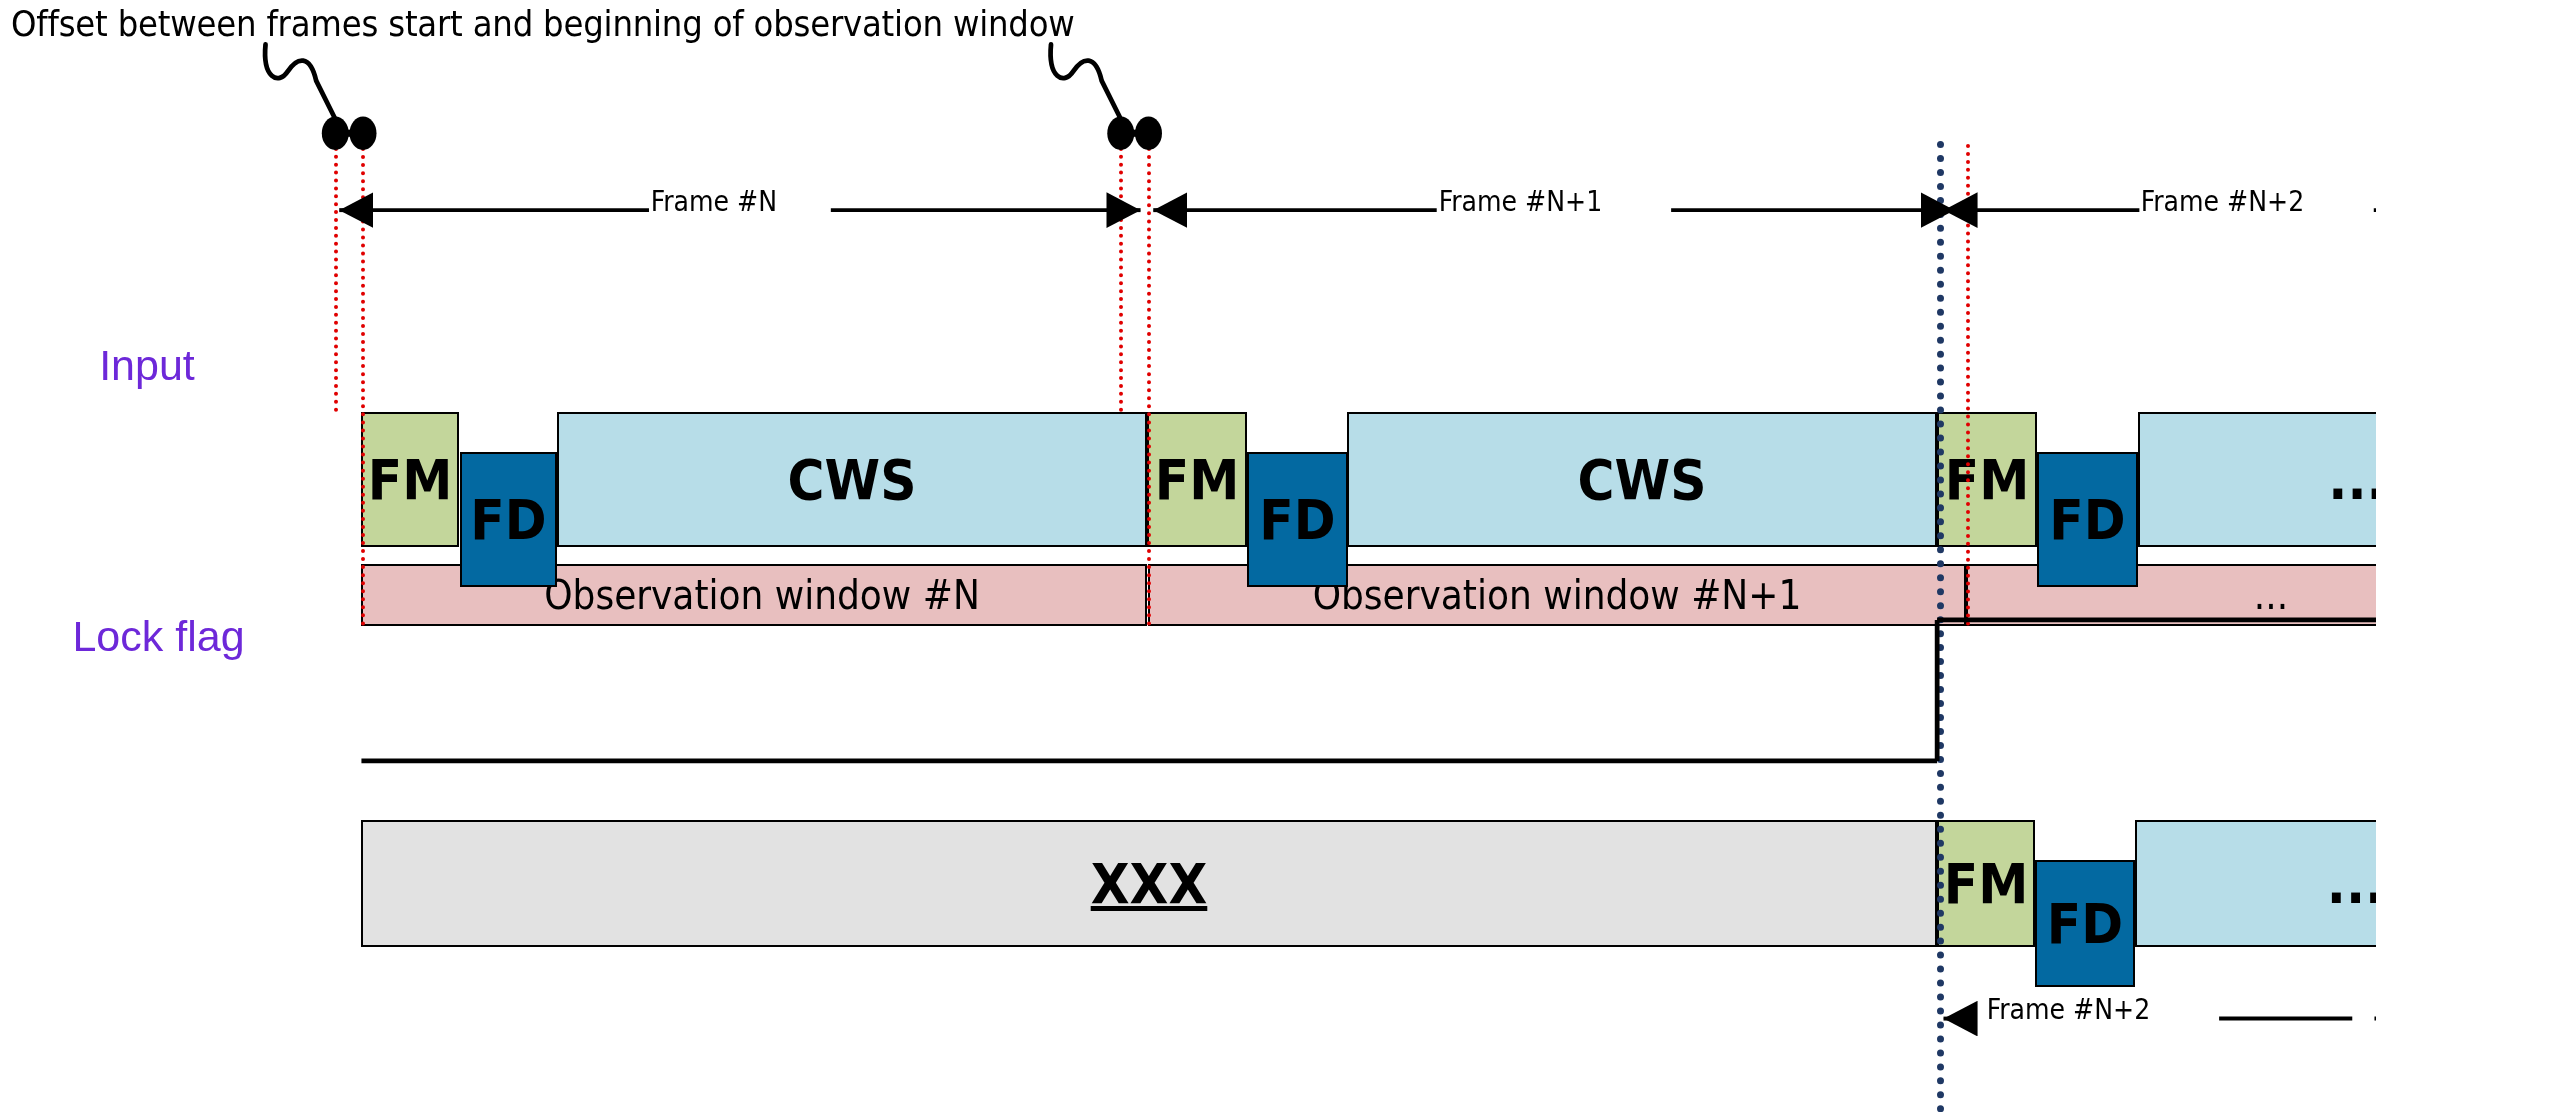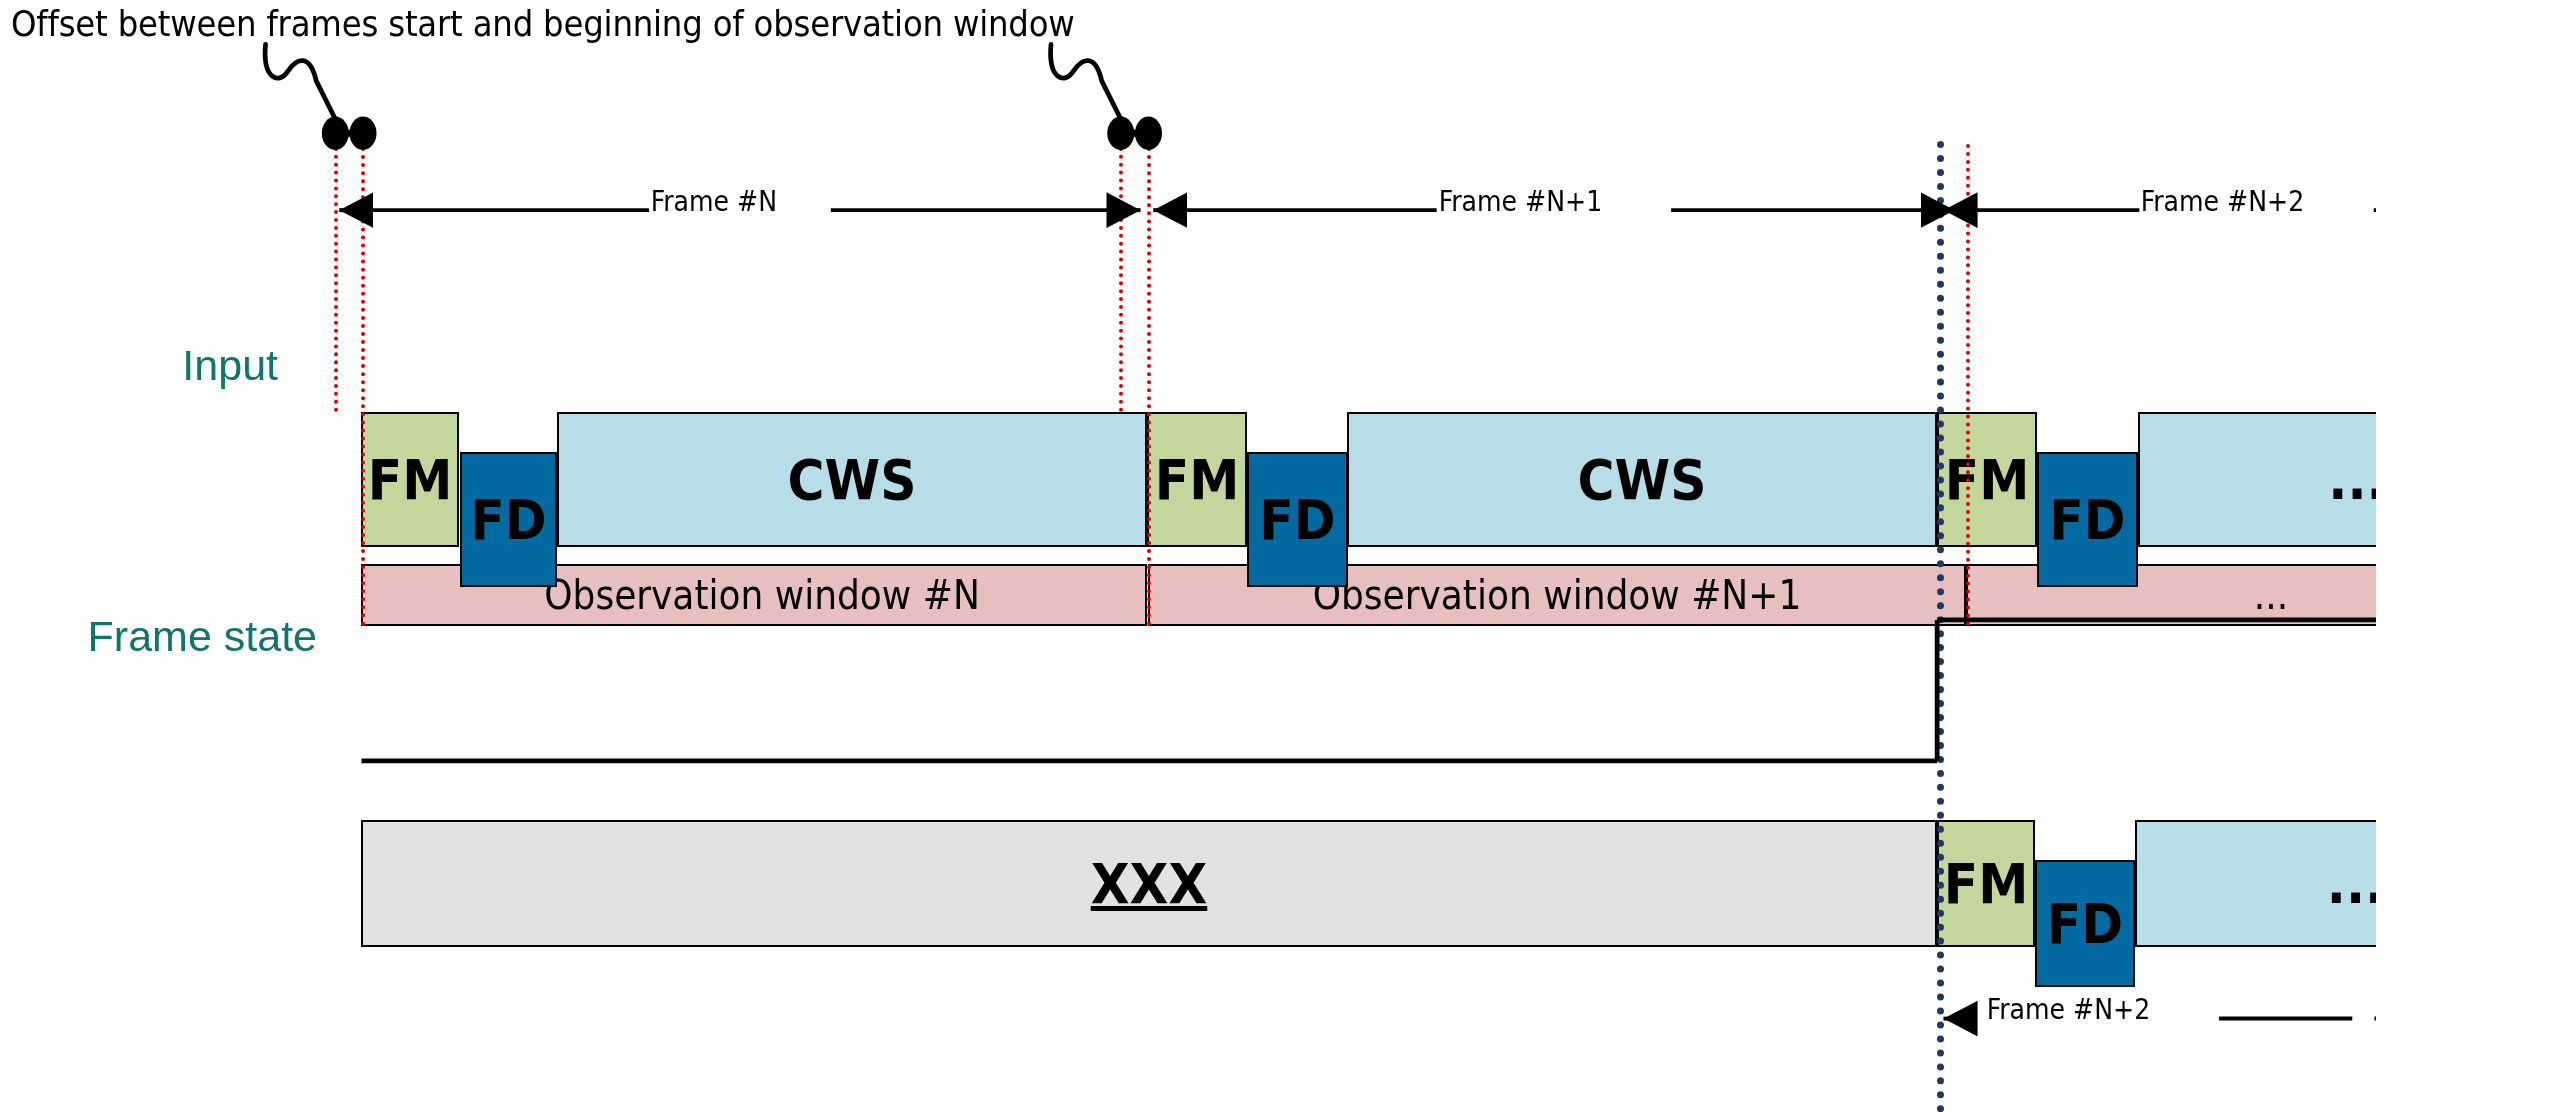--- a/index.html
+++ b/index.html
@@ -3,21 +3,21 @@
 <meta charset="utf-8">
 <title>Timing Diagram</title>
 <style>
   html,body{margin:0;padding:0;background:#ffffff;}
   body{font-family:"Liberation Sans",sans-serif;}
   #stage{position:relative;width:2376px;height:1113px;background:#fff;overflow:hidden;}
   .cond{font-family:"DejaVu Sans Condensed","Liberation Sans Narrow","Liberation Sans",sans-serif;
         transform-origin:left center;}
   .abs{position:absolute;}
   .ttl{left:11px;top:3.2px;font-size:36px;color:#000;white-space:nowrap;letter-spacing:-0.2px;}
-  .rowlabel{font-size:43px;color:#0f766e;white-space:nowrap;text-align:right;}
+  .rowlabel{font-size:43px;color:#6d28d9;white-space:nowrap;text-align:center;}
   .blk{position:absolute;box-sizing:border-box;border:2.4px solid #000;
        display:flex;align-items:center;justify-content:center;
        font-size:56px;font-weight:bold;color:#000;}
   .blk.fm{background:#c3d69b;}
   .blk.fd{background:#0369a1;margin-top:40px;}
   .blk.cws{background:#b7dde8;}
   .blk.gray{background:#e2e2e2;text-decoration:underline;}
   .obsbar{position:absolute;box-sizing:border-box;border:2.4px solid #000;background:#e8bfbf;
           display:flex;align-items:center;justify-content:center;
           font-size:40px;color:#000;}
@@ -29,21 +29,21 @@
 </style>
 </head>
 <body>
 
 <div id="stage">
 
   <div class="abs ttl cond">Offset between frames start and beginning of observation window</div>
 
   <div class="abs rowlabel" style="left:16px;top:341px;width:262px;">Input</div>
 
-  <div class="abs rowlabel" style="left:0px;top:612px;width:317px;">Frame state</div>
+  <div class="abs rowlabel" style="left:0px;top:612px;width:317px;">Lock flag</div>
 
 
   <div id="layer-obs">
       <div class="obsbar cond" style="left: 361px; top: 564px; width: 786px; height: 62px; padding-left: 16px;">
         <span>Observation window #N</span>
       </div>
       <div class="obsbar cond" style="left: 1148px; top: 564px; width: 818px; height: 62px;">
         <span>Observation window #N+1</span>
       </div>
       <div class="obsbar cond" style="left: 1966px; top: 564px; width: 610px; height: 62px;">

